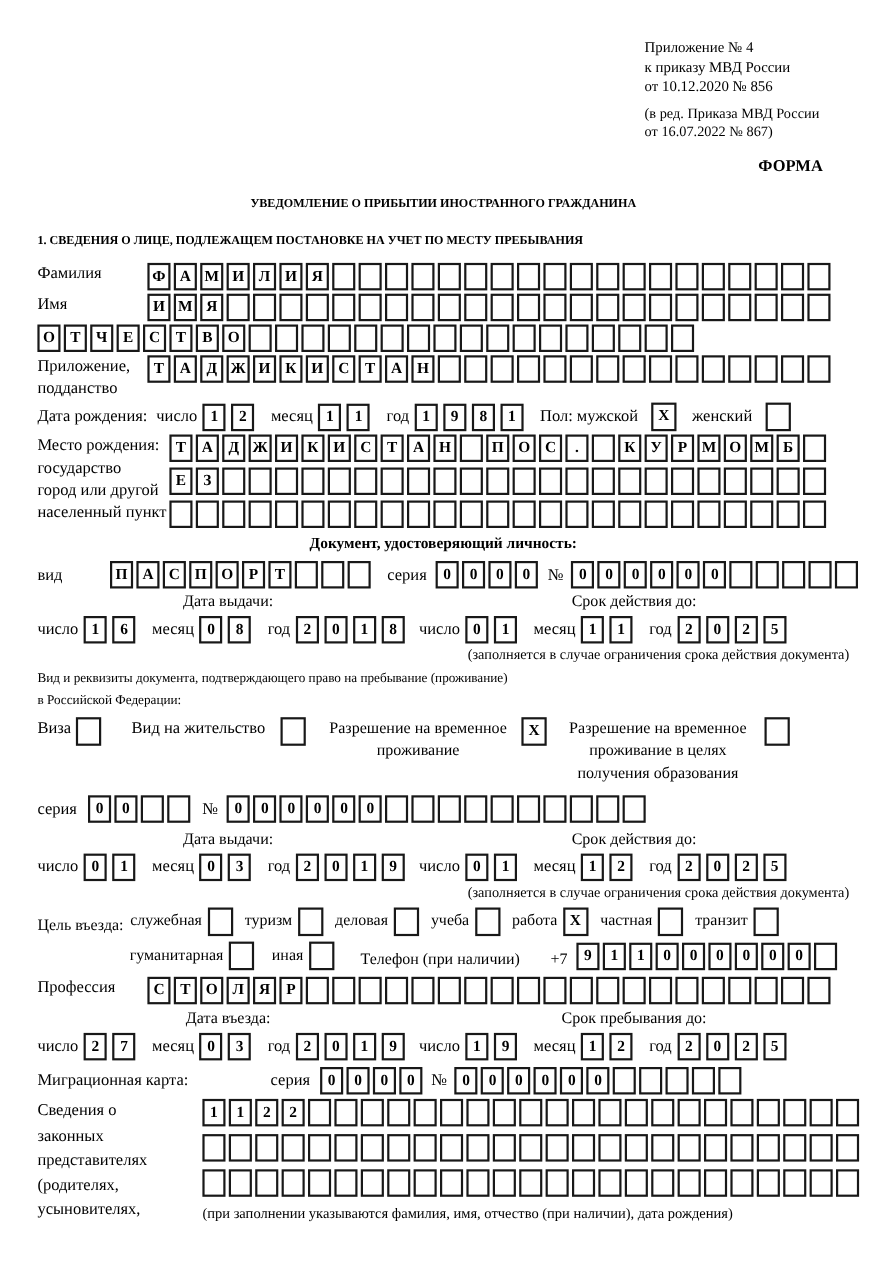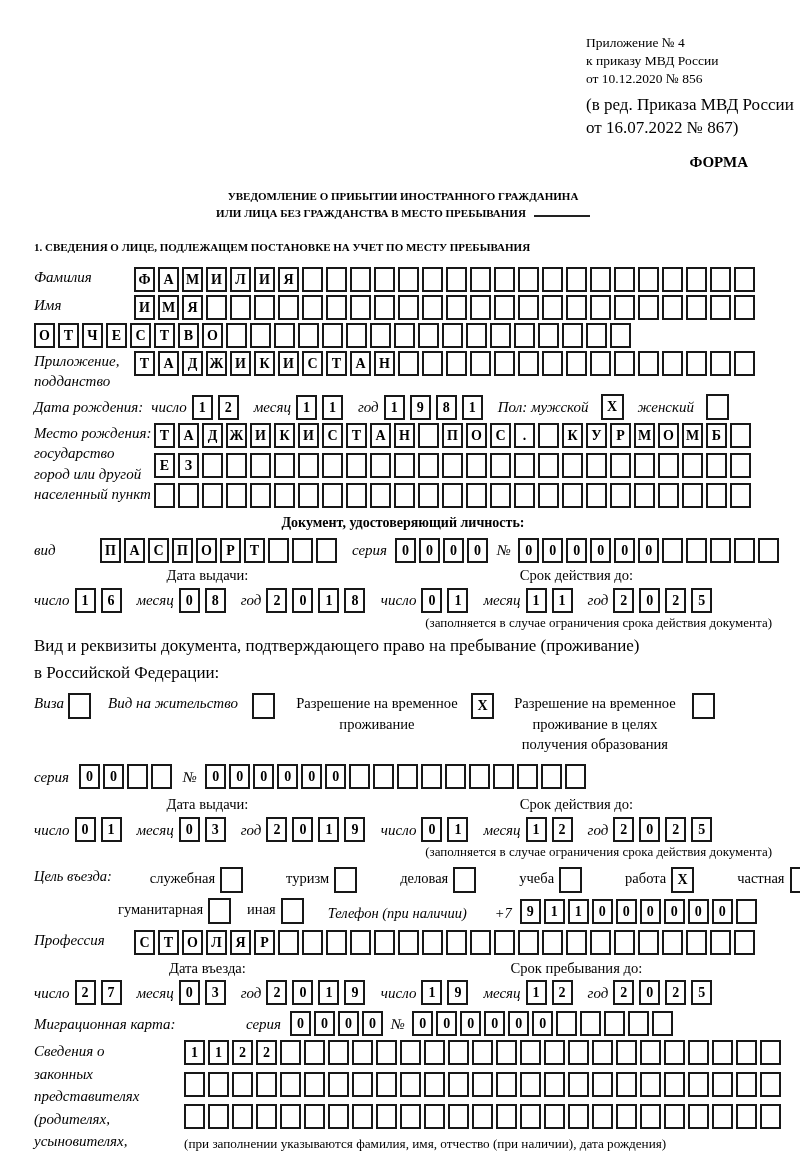--- a/index.html
+++ b/index.html
@@ -4,27 +4,27 @@
 <style>
   html,body{margin:0;padding:0;}
   body{
     width:800px;height:1163px;overflow:hidden;box-sizing:border-box;
     background:#fff;color:#000;
     font-family:"Liberation Serif","DejaVu Serif",serif;
     font-size:15px;line-height:1.35;
     padding:34px 28px 0 34px;
   }
   .appendix{margin-left:552px;font-size:13.5px;white-space:nowrap;}
-  .revision{margin-left:552px;font-size:17px;white-space:nowrap;margin-top:5px;}
+  .revision{margin-left:552px;font-size:13px;white-space:nowrap;margin-top:5px;}
   .forma{text-align:right;padding-right:24px;font-weight:bold;font-size:15px;margin-top:12px;}
   .title{text-align:center;font-weight:bold;font-size:11px;margin-top:16px;line-height:1.55;}
   .blank{display:inline-block;width:56px;height:5px;border-bottom:2px solid #222;margin-left:8px;}
   .sect{font-weight:bold;font-size:11px;margin-top:18px;margin-bottom:12px;}
   .row{display:flex;align-items:flex-start;margin-bottom:3px;}
-  .lbl{flex:none;font-style:italic;}
+  .lbl{flex:none;}
   .w100{width:100px;}
   .w120{width:120px;}
   .w150{width:150px;line-height:1.5;}
   .cells{white-space:nowrap;flex:none;}
   .cell{
     display:inline-block;width:17px;height:21px;border:2px solid #181818;
     margin-right:3px;text-align:center;line-height:21px;
     font-size:14px;font-weight:bold;vertical-align:middle;background:#fff;
   }
   .cbox{
@@ -39,24 +39,24 @@
   .birth > .lbl{margin-right:8px;}
   .birth .cbox{margin-right:14px;margin-left:4px;}
   .mb5{margin-bottom:5px;}
   .doc-head{text-align:center;font-weight:bold;font-size:14px;margin:6px 0 5px 0;}
   .dp-cols{display:flex;}
   .dp-c1{width:47%;flex:none;}
   .dp-c2{width:53%;flex:none;}
   .dp-head{text-align:center;font-size:14.6px;}
   .dp-note{text-align:right;font-size:13px;margin-top:1px;margin-bottom:4px;}
   .dp-vals{display:flex;align-items:center;margin-top:2px;}
-  .intro{font-size:17px;margin-top:4px;}
+  .intro{font-size:12px;margin-top:4px;}
   .visa-row{margin-top:8px;margin-bottom:10px;}
   .optc{text-align:center;font-size:14.6px;line-height:1.4;flex:none;}
-  .purpose{align-items:flex-start;font-size:14.5px;margin-top:6px;gap:32px;}
+  .purpose{align-items:flex-end;font-size:14.5px;margin-top:6px;}
   .popt{margin-left:11px;white-space:nowrap;}
   .popt .cbox{margin-left:5px;}
   .purpose2{align-items:flex-end;font-size:14.5px;margin-top:5px;}
   .repnote{font-size:13.2px;margin-top:6px;}
 </style>
 </head>
 <body>
 
 <div class="appendix">
   <div>Приложение № 4</div>
@@ -64,21 +64,20 @@
   <div>от 10.12.2020 № 856</div>
 </div>
 <div class="revision">
   <div>(в ред. Приказа МВД России</div>
   <div>от 16.07.2022 № 867)</div>
 </div>
 <div class="forma">ФОРМА</div>
 
 <div class="title">
   <div>УВЕДОМЛЕНИЕ О ПРИБЫТИИ ИНОСТРАННОГО ГРАЖДАНИНА</div>
-  <div><span>ИЛИ ЛИЦА БЕЗ ГРАЖДАНСТВА В МЕСТО ПРЕБЫВАНИЯ</span><span class="blank"></span></div>
 </div>
 
 <div class="sect">1. СВЕДЕНИЯ О ЛИЦЕ, ПОДЛЕЖАЩЕМ ПОСТАНОВКЕ НА УЧЕТ ПО МЕСТУ ПРЕБЫВАНИЯ</div>
 
 <div class="row">
   <div class="lbl w100">Фамилия</div>
   <div class="cells"><span class="cell">Ф</span><span class="cell">А</span><span class="cell">М</span><span class="cell">И</span><span class="cell">Л</span><span class="cell">И</span><span class="cell">Я</span><span class="cell"></span><span class="cell"></span><span class="cell"></span><span class="cell"></span><span class="cell"></span><span class="cell"></span><span class="cell"></span><span class="cell"></span><span class="cell"></span><span class="cell"></span><span class="cell"></span><span class="cell"></span><span class="cell"></span><span class="cell"></span><span class="cell"></span><span class="cell"></span><span class="cell"></span><span class="cell"></span><span class="cell"></span></div>
 </div>
 
 <div class="row">
@@ -177,21 +176,21 @@
   </div>
 </div>
 <div class="dp-note">(заполняется в случае ограничения срока действия документа)</div>
 
 <div class="intro">Вид и реквизиты документа, подтверждающего право на пребывание (проживание)</div>
 <div class="intro">в Российской Федерации:</div>
 
 <div class="row visa-row">
   <span class="lbl">Виза</span>
   <span class="cbox" style="margin-left:4px;"></span>
-  <span class="lbl" style="margin-left:17px;">Вид на жительство</span>
+  <span class="lbl" style="margin-left:28px;">Вид на жительство</span>
   <span class="cbox" style="margin-left:14px;"></span>
   <div class="optc" style="width:172px;margin-left:16px;">
     <div>Разрешение на временное</div>
     <div>проживание</div>
   </div>
   <span class="cbox" style="margin-left:8px;">X</span>
   <div class="optc" style="width:178px;margin-left:12px;">
     <div>Разрешение на временное</div>
     <div>проживание в целях</div>
     <div>получения образования</div>

